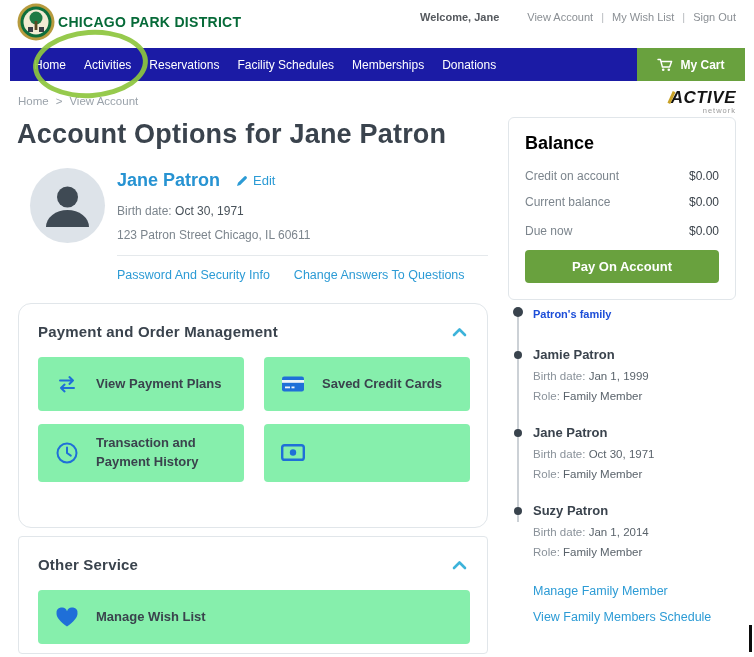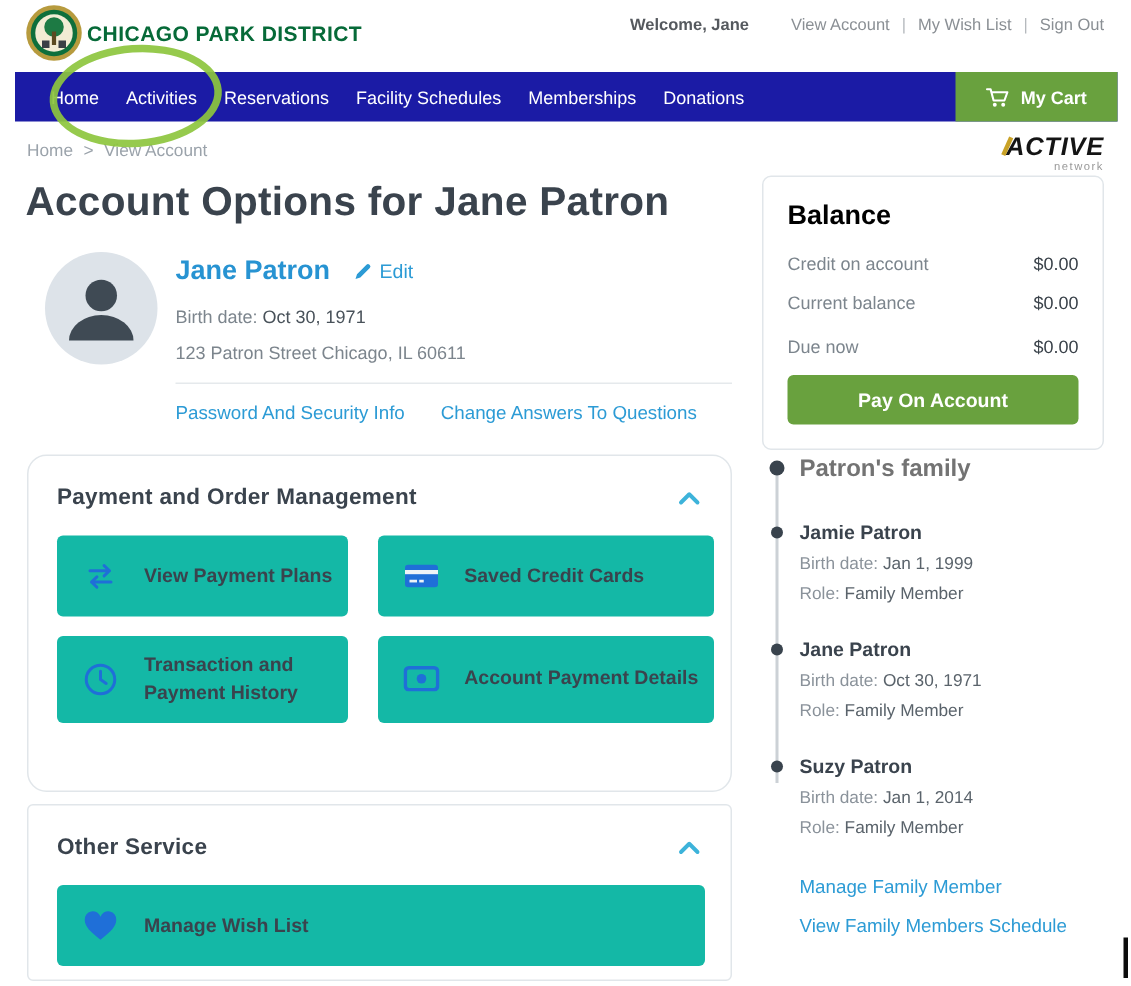--- a/index.html
+++ b/index.html
@@ -75,32 +75,32 @@
   
   .section-card { position:absolute; left:18px; width:470px; border:1px solid #e1e6ea;
                   border-radius:4px; background:#fff; }
   .payment-card { top:303px; height:225px;border-radius:13px; }
   .other-card   { top:536px; height:118px; }
   .section-header { display:flex; justify-content:space-between; align-items:center;
                     padding:19px 20px 16px 19px; }
   .section-title { font-size:15px; font-weight:bold; color:#3a434d; letter-spacing:.2px; }
   .chevron { cursor:pointer; display:flex; }
   .tile-grid { display:grid; grid-template-columns:1fr 1fr; gap:13px 20px; padding:1px 17px 0 19px; }
-  .tile { background:#14b8a6; border-radius:4px; min-height:54px; display:flex;
+  .tile { background:#86efac; border-radius:4px; min-height:54px; display:flex;
           align-items:center; gap:17px; padding:10px 10px 10px 17px; cursor:pointer; }
   .tile-label { font-size:13px; font-weight:bold; color:#3a434d; line-height:1.45;
                 white-space:nowrap; }
   .tile-label.wrap { white-space:normal; max-width:152px; }
   .tile-full { grid-column:1 / -1; }
 
   
   .family { position:absolute; left:509px; top:304px; width:236px; }
   .timeline-line { position:absolute; left:8px; top:12px; width:2px; height:206px; background:#ccd1d6; }
   .family-header { position:relative; padding-left:24px; margin-bottom:25px; }
-  .family-title { font-size:16px; font-weight:bold; color:#737373; }
+  .family-title { font-size:11px; font-weight:bold; color:#1d4ed8; }
   .bullet-lg { position:absolute; left:4px; top:3px; width:10px; height:10px; border-radius:50%; background:#39434d; }
   .member { position:relative; padding-left:24px; margin-bottom:23px; }
   .bullet { position:absolute; left:5px; top:4px; width:8px; height:8px; border-radius:50%; background:#39434d; }
   .member-name { font-size:13px; font-weight:bold; color:#3a434d; }
   .member-row { margin-top:8px; font-size:11.5px; color:#8a929a; }
   .member-row b { font-weight:normal; color:#5a636b; }
   .family-links { padding-left:24px; margin-top:26px; display:flex; flex-direction:column; gap:12px; }
 
   .cursor-artifact { position:absolute; left:749px; top:625px; width:3px; height:27px; background:#0c0c0c; }
 </style>
@@ -250,21 +250,20 @@
       </span>
       <span class="tile-label wrap">Transaction and Payment History</span>
     </div>
     <div class="tile">
       <span style="display:flex;">
         <svg width="24" height="17" viewBox="0 0 24 17">
           <rect x="1.2" y="1.2" width="21.6" height="14.6" rx="2.4" fill="none" stroke="#1f6fd8" stroke-width="2.4"></rect>
           <circle cx="12" cy="8.5" r="3.2" fill="#1f6fd8"></circle>
         </svg>
       </span>
-      <span class="tile-label">Account Payment Details</span>
     </div>
   </div>
 </div>
 
 <div class="section-card other-card">
   <div class="section-header">
     <span class="section-title">Other Service</span>
     <span class="chevron">
       <svg width="15" height="10" viewBox="0 0 15 10">
         <polyline points="2,8 7.5,2.5 13,8" fill="none" stroke="#3db3da" stroke-width="2.6" stroke-linecap="round" stroke-linejoin="round"></polyline>

